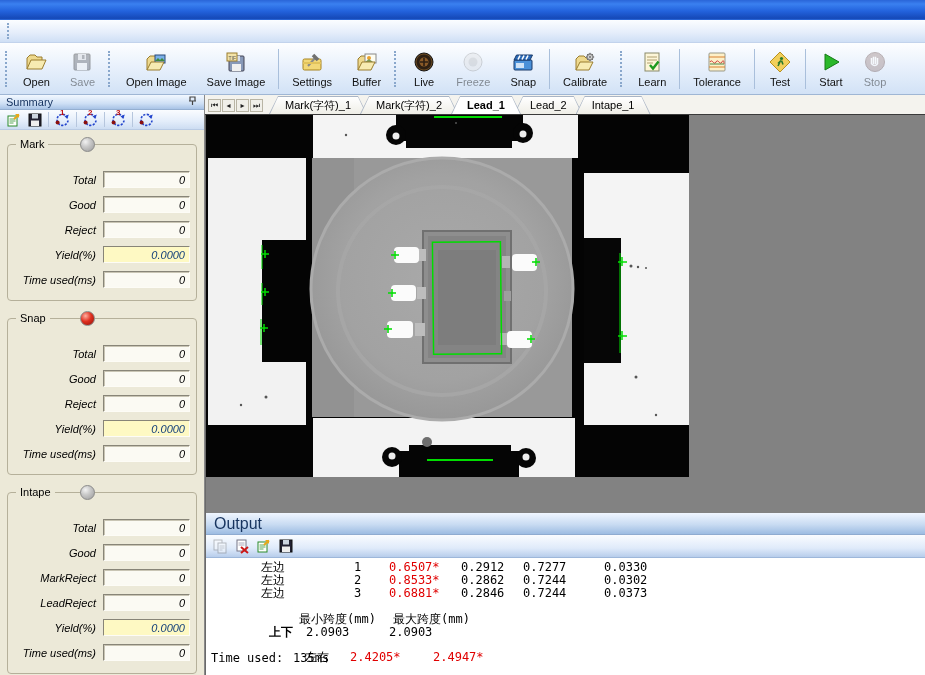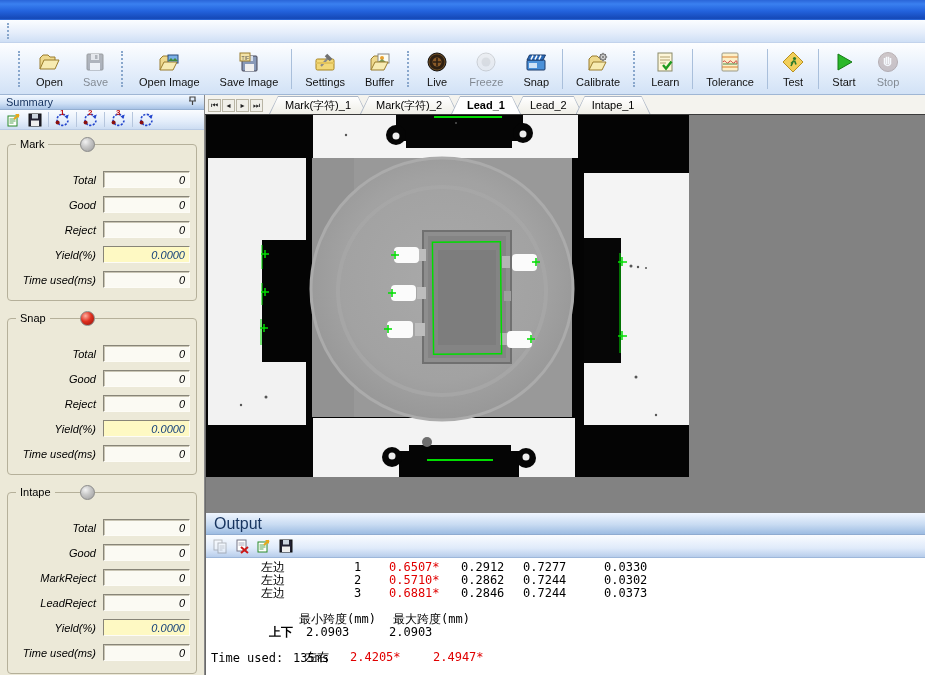--- a/index.html
+++ b/index.html
@@ -15,21 +15,21 @@
   .menubar { height:23px; display:flex; align-items:center;
     background:linear-gradient(180deg,#fbfdff 0%,#e6eefb 55%,#cfdff5 100%);
     border-bottom:1px solid #c2d3ec; padding-left:4px; }
   .grip { width:5px; height:70%; border-left:2px dotted #89a7cc; margin:0 3px; }
   .menu-item { font-size:11px; color:#000; padding:3px 10px; cursor:default; }
   .menu-item u { text-decoration:underline; }
 
   
   .toolbar { height:52px; display:flex; align-items:stretch;
     background:linear-gradient(180deg,#fdfeff 0%,#e9f1fc 45%,#d2e2f6 100%);
-    border-bottom:1px solid #9fb6d4; padding:2px 2px 1px 2px;justify-content:center; }
+    border-bottom:1px solid #9fb6d4; padding:2px 2px 1px 2px; }
   .tb-btn { display:flex; flex-direction:column; align-items:center; justify-content:center;
     padding:2px 9px; font-size:11px; color:#111; gap:2px; border:1px solid transparent; }
   .tb-btn .ticon { width:24px; height:24px; }
   .tb-btn.disabled { opacity:.45; filter:grayscale(.8); }
   .tb-sep { width:1px; background:#a9bfdb; margin:4px 3px; }
   .tb-grip { width:5px; border-left:2px dotted #89a7cc; margin:6px 3px; }
 
   
   .main { display:flex; height:580px; }
   .left-panel { width:205px; background:#ece9d8; border-right:1px solid #8a8a8a; display:flex; flex-direction:column; }
@@ -568,21 +568,21 @@
             <div class="pt-icon">
               <svg width="16" height="16" viewBox="0 0 16 16">
                 <rect x="2" y="2" width="12" height="12" fill="#223" stroke="#111"></rect>
                 <rect x="5" y="2" width="6" height="4.5" fill="#ccd5e0"></rect>
                 <rect x="4" y="8.5" width="8" height="5.5" fill="#eee"></rect>
               </svg>
             </div>
           </div>
         <div class="out-content" id="output-content">
             <div class="oline" style="top: 3px; position: absolute; width: 100%;"><span style="left: 55px;">左边</span><span style="left: 148px;">1</span><span class="red" style="left: 183px;">0.6507*</span><span style="left: 255px;">0.2912</span><span style="left: 317px;">0.7277</span><span style="left: 398px;">0.0330</span></div>
-            <div class="oline" style="top: 16px; position: absolute; width: 100%;"><span style="left: 55px;">左边</span><span style="left: 148px;">2</span><span class="red" style="left: 183px;">0.5710*</span><span style="left: 255px;">0.2862</span><span style="left: 317px;">0.7244</span><span style="left: 398px;">0.0302</span></div>
+            <div class="oline" style="top: 16px; position: absolute; width: 100%;"><span style="left: 55px;">左边</span><span style="left: 148px;">2</span><span class="red" style="left: 183px;">0.8533*</span><span style="left: 255px;">0.2862</span><span style="left: 317px;">0.7244</span><span style="left: 398px;">0.0302</span></div>
             <div class="oline" style="top: 29px; position: absolute; width: 100%;"><span style="left: 55px;">左边</span><span style="left: 148px;">3</span><span class="red" style="left: 183px;">0.6881*</span><span style="left: 255px;">0.2846</span><span style="left: 317px;">0.7244</span><span style="left: 398px;">0.0373</span></div>
             <div class="oline" style="top: 55px; position: absolute; width: 100%;"><span style="left: 93px;">最小跨度(mm)</span><span style="left: 187px;">最大跨度(mm)</span></div>
             <div class="oline" style="top: 68px; position: absolute; width: 100%;"><span style="left: 63px; font-weight: bold;">上下</span><span style="left: 100px;">2.0903</span><span style="left: 183px;">2.0903</span></div>
             <div class="oline" style="top: 93px; position: absolute; width: 100%; margin-left: 44px;"><span style="left: 55px;">左右</span><span class="red" style="left: 100px;">2.4205*</span><span class="red" style="left: 183px;">2.4947*</span></div>
             <div class="oline" style="top: 94px; position: absolute; width: 100%;"><span style="left: 5px;">Time used:</span><span style="left: 87px;">135ms</span></div>
           </div>
       </div>
     </div>
   </div>
 </div>

